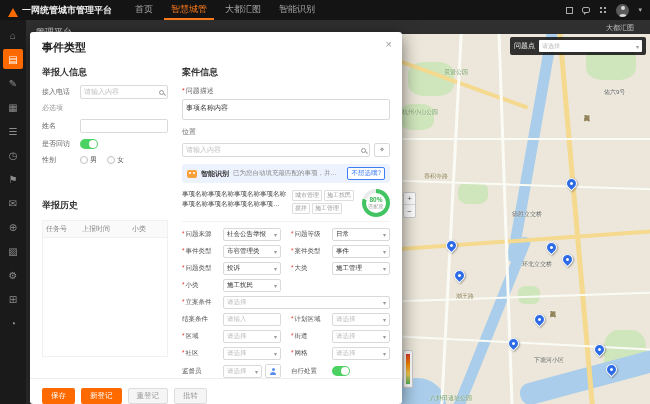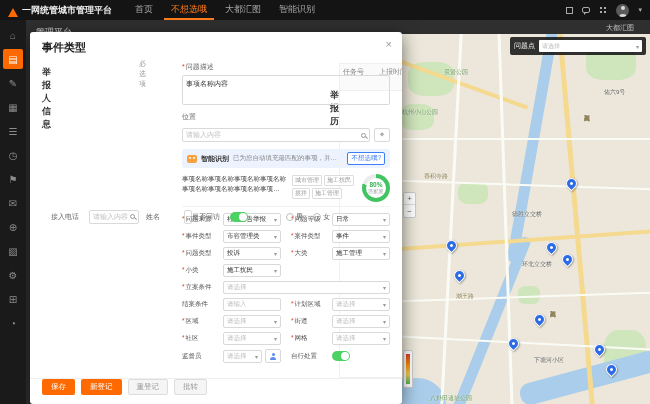--- a/index.html
+++ b/index.html
@@ -57,21 +57,21 @@
   .map-zoom div:first-child{border-bottom:1px solid #ddd;}
   .map-legend{position:absolute;left:3px;top:316px;width:10px;height:38px;background:#fff;border:1px solid #ccc;border-radius:2px;display:flex;align-items:center;justify-content:center;z-index:6;}
   .map-legend i{display:block;width:4px;height:30px;background:linear-gradient(#e23b2e,#ff8c00,#f7d154,#57b85b);}
 
   
   .modal{position:absolute;left:30px;top:32px;width:372px;height:372px;background:#fff;border-radius:3px;box-shadow:0 4px 18px rgba(0,0,0,.55);z-index:30;display:flex;flex-direction:column;}
   .m-head{position:relative;padding:8px 12px 4px;}
   .m-title{font-size:11px;font-weight:bold;color:#222;}
   .m-close{position:absolute;right:10px;top:7px;font-size:11px;color:#999;cursor:pointer;line-height:1;}
   .m-body{flex:1;display:flex;gap:14px;padding:2px 12px 0;overflow:hidden;}
-  .col-left{width:126px;flex:none;display:flex;}
+  .col-left{width:126px;flex:none;display:flex;flex-direction:column;}
   .col-right{flex:1;min-width:0;display:flex;flex-direction:column;}
   .sec-title{font-size:9px;font-weight:bold;color:#333;margin:5px 0 6px;}
   .frow{display:flex;align-items:center;gap:4px;margin-bottom:6px;}
   .flabel{font-size:7px;color:#666;width:34px;flex:none;}
   .inputbox{height:14px;border:1px solid #d9d9d9;border-radius:2px;flex:1;display:flex;align-items:center;gap:2px;padding:0 3px;font-size:7px;color:#333;background:#fff;min-width:0;}
   .inputbox .ph{color:#c0c0c0;flex:1;overflow:hidden;white-space:nowrap;}
   .icon-search{width:5px;height:5px;border:1px solid #999;border-radius:50%;position:relative;flex:none;}
   .icon-search::after{content:"";position:absolute;width:3px;height:1px;background:#999;right:-2.5px;bottom:-1px;transform:rotate(45deg);}
   .note{font-size:7px;color:#999;margin:-2px 0 6px;}
   .toggle{width:18px;height:10px;border-radius:5px;background:#4cd263;position:relative;cursor:pointer;flex:none;}
@@ -109,41 +109,41 @@
   .flab{width:38px;flex:none;font-size:6.5px;color:#555;white-space:nowrap;overflow:hidden;}
   .select{flex:1;height:13px;border:1px solid #d9d9d9;border-radius:2px;display:flex;align-items:center;justify-content:space-between;padding:0 3px;font-size:6.5px;background:#fff;cursor:pointer;min-width:0;}
   .select .sval{color:#333;overflow:hidden;white-space:nowrap;text-overflow:ellipsis;}
   .select .sval.ph{color:#c0c0c0;}
   .select .caret{color:#999;font-size:6px;flex:none;margin-left:2px;}
   .gridinput{flex:1;height:13px;border:1px solid #d9d9d9;border-radius:2px;display:flex;align-items:center;padding:0 3px;font-size:6.5px;background:#fff;min-width:0;}
   .gridinput .ph{color:#c0c0c0;}
   .icon-person{width:7px;height:7px;position:relative;display:block;}
   .icon-person::before{content:"";position:absolute;left:2px;top:0;width:3px;height:3px;border-radius:50%;background:#5b8def;}
   .icon-person::after{content:"";position:absolute;left:0.5px;bottom:0;width:6px;height:3px;border-radius:3px 3px 0 0;background:#5b8def;}
-  .m-foot{height:26px;border-top:1px solid #eee;display:flex;align-items:flex-start;gap:6px;padding:0 12px;}
+  .m-foot{height:26px;border-top:1px solid #eee;display:flex;align-items:flex-end;gap:6px;padding:0 12px;}
   .btn{height:16px;padding:0 8px;border-radius:2px;font-size:7.5px;display:flex;align-items:center;cursor:pointer;border:1px solid transparent;white-space:nowrap;}
   .btn.primary{background:#ff6a00;color:#fff;}
   .btn.default{background:#f5f5f5;border-color:#ddd;color:#9a9a9a;}
 </style>
 </head>
 <body>
 
 <div class="screen">
 
   <div class="topbar">
     <div class="logo">
       <span class="logo-mark"></span>
       <span class="logo-text">一网统管城市管理平台</span>
     </div>
     <div class="topnav">
         <div class="nav-item">
           <span class="nav-label">首页</span>
         </div>
         <div class="nav-item active">
-          <span class="nav-label">不想选哦</span>
+          <span class="nav-label">智慧城管</span>
         </div>
         <div class="nav-item">
           <span class="nav-label">大都汇图</span>
         </div>
         <div class="nav-item">
           <span class="nav-label">智能识别</span>
         </div>
       </div>
     <div class="top-spacer"></div>
     <div class="top-right">
@@ -278,20 +278,21 @@
           <div class="hhead">
               <div class="hcol" style="width: 36px;">任务号</div>
               <div class="hcol" style="width: 50px;">上报时间</div>
               <div class="hcol" style="flex: 1 1 0%;">小类</div>
             </div>
           <div class="hbody"></div>
         </div>
       </div>
 
       <div class="col-right">
+        <div class="sec-title">案件信息</div>
         <div class="desc-label"><i class="req">*</i><span>问题描述</span></div>
         <div class="textarea">事项名称内容</div>
         <div class="desc-label" style="margin-top:7px;">位置</div>
         <div class="loc-row">
           <div class="inputbox">
             <span class="ph">请输入内容</span>
             <span class="icon-search"></span>
           </div>
           <div class="icon-btn">⌖</div>
         </div>

